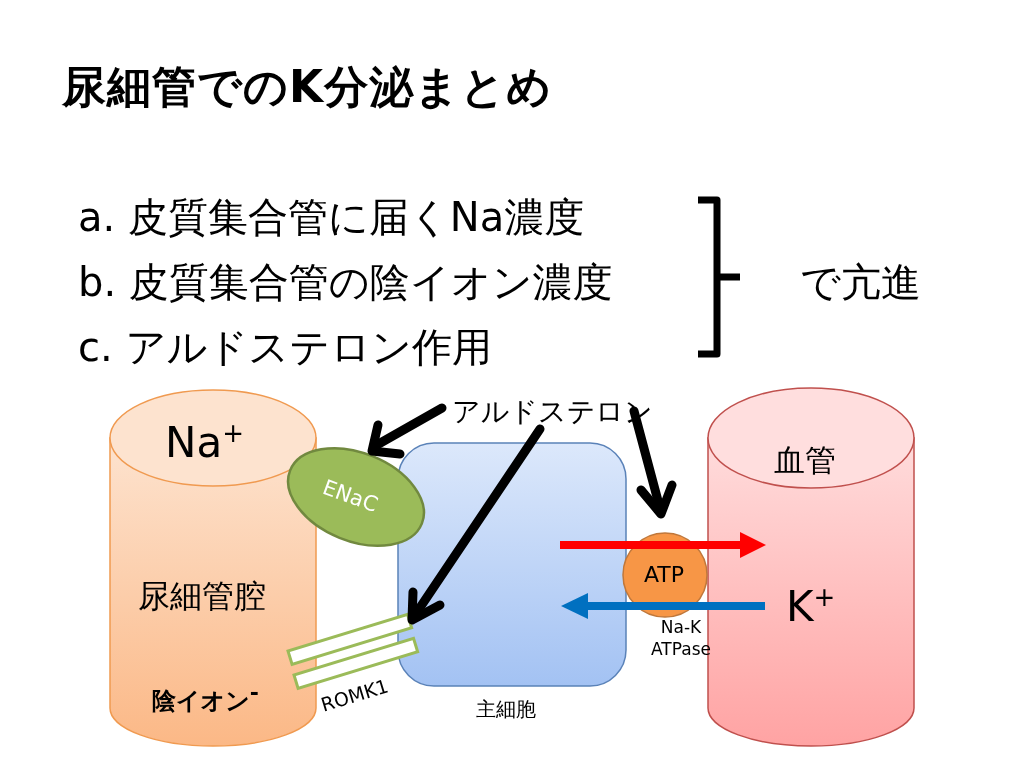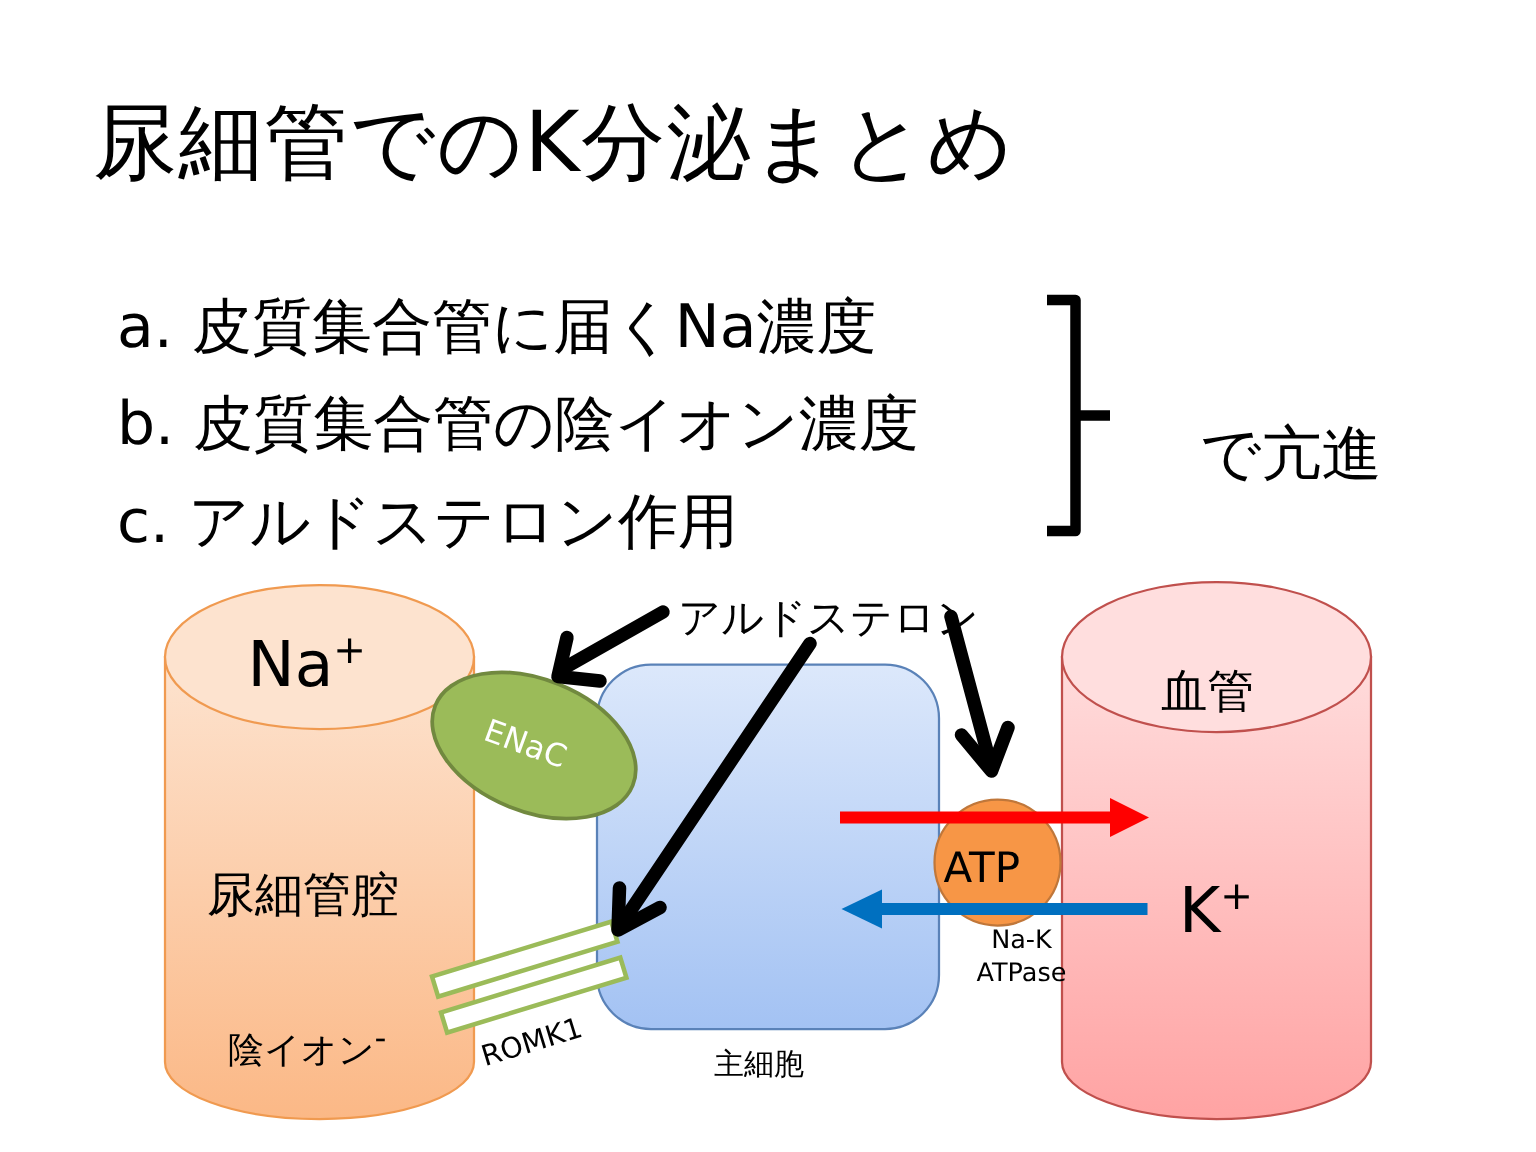--- a/index.html
+++ b/index.html
@@ -1,24 +1,24 @@
 <!DOCTYPE html>
 <html><head>
 <meta charset="utf-8">
 <style>
   html, body { margin:0; padding:0; background:#ffffff; }
   body { width:1024px; height:768px; position:relative; overflow:hidden;
          font-family:"DejaVu Sans","Liberation Sans",sans-serif; color:#000; }
   .abs { position:absolute; }
-  #title { left:62px; top:58px; font-size:56px; font-weight:normal; letter-spacing:1px; white-space:nowrap; }
+  #title { left:62px; top:58px; font-size:44px; font-weight:bold; letter-spacing:1px; white-space:nowrap; }
   .item { left:78px; font-size:40px; white-space:nowrap; }
   #item-a { top:190px; }
   #item-b { top:255px; }
   #item-c { top:320px; }
-  #conclusion { left:800px; top:255px; font-size:40px; white-space:nowrap;margin-top:20px; }
+  #conclusion { left:800px; top:255px; font-size:40px; white-space:nowrap; }
   svg#diagram { position:absolute; left:0; top:0; }
   .lbl { position:absolute; white-space:nowrap; text-align:center; }
 </style>
 </head>
 <body>
 
 <div id="title" class="abs">尿細管でのK分泌まとめ</div>
 
 <div id="item-a" class="abs item">
   <span>a.</span>
@@ -95,31 +95,31 @@
   <g fill="none" stroke="#000" stroke-width="9" stroke-linecap="round" stroke-linejoin="round">
     <line x1="634" y1="411" x2="661" y2="512"></line>
     <polyline points="641,490 661,514 672,485"></polyline>
   </g>
 </svg>
 
 <div class="lbl" style="left:165px; top:418px; font-size:42px;">
   <span>Na</span><sup style="font-size:26px;">+</sup>
 </div>
 <div class="lbl" style="left:138px; top:575px; font-size:32px;">尿細管腔</div>
-<div class="lbl" style="left:152px; top:680px; font-size:24px; font-weight:normal;">
+<div class="lbl" style="left:152px; top:680px; font-size:24px; font-weight:bold;">
   <span>陰イオン</span><sup style="font-size:22px;">-</sup>
 </div>
 
 <div class="lbl" style="left:322px; top:484px; font-size:21px; color:#fff; transform:rotate(20deg);">ENaC</div>
 <div class="lbl" style="left:320px; top:684px; font-size:19px; transform:rotate(-17deg);">ROMK1</div>
 
 <div class="lbl" style="left:452px; top:393px; font-size:28px;">アルドステロン</div>
 <div class="lbl" style="left:476px; top:696px; font-size:20px;text-align:center;">主細胞</div>
 
-<div class="lbl" style="left:629px; top:562px; font-size:28px;">ATP</div>
+<div class="lbl" style="left:644px; top:562px; font-size:22px;">ATP</div>
 <div class="lbl" style="left:651px; top:616px; width:60px; font-size:17px; line-height:22px;">
   <div>Na-K</div>
   <div>ATPase</div>
 </div>
 
 <div class="lbl" style="left:774px; top:440px; font-size:31px;">血管</div>
 <div class="lbl" style="left:786px; top:582px; font-size:42px;">
   <span>K</span><sup style="font-size:26px;">+</sup>
 </div>
 

